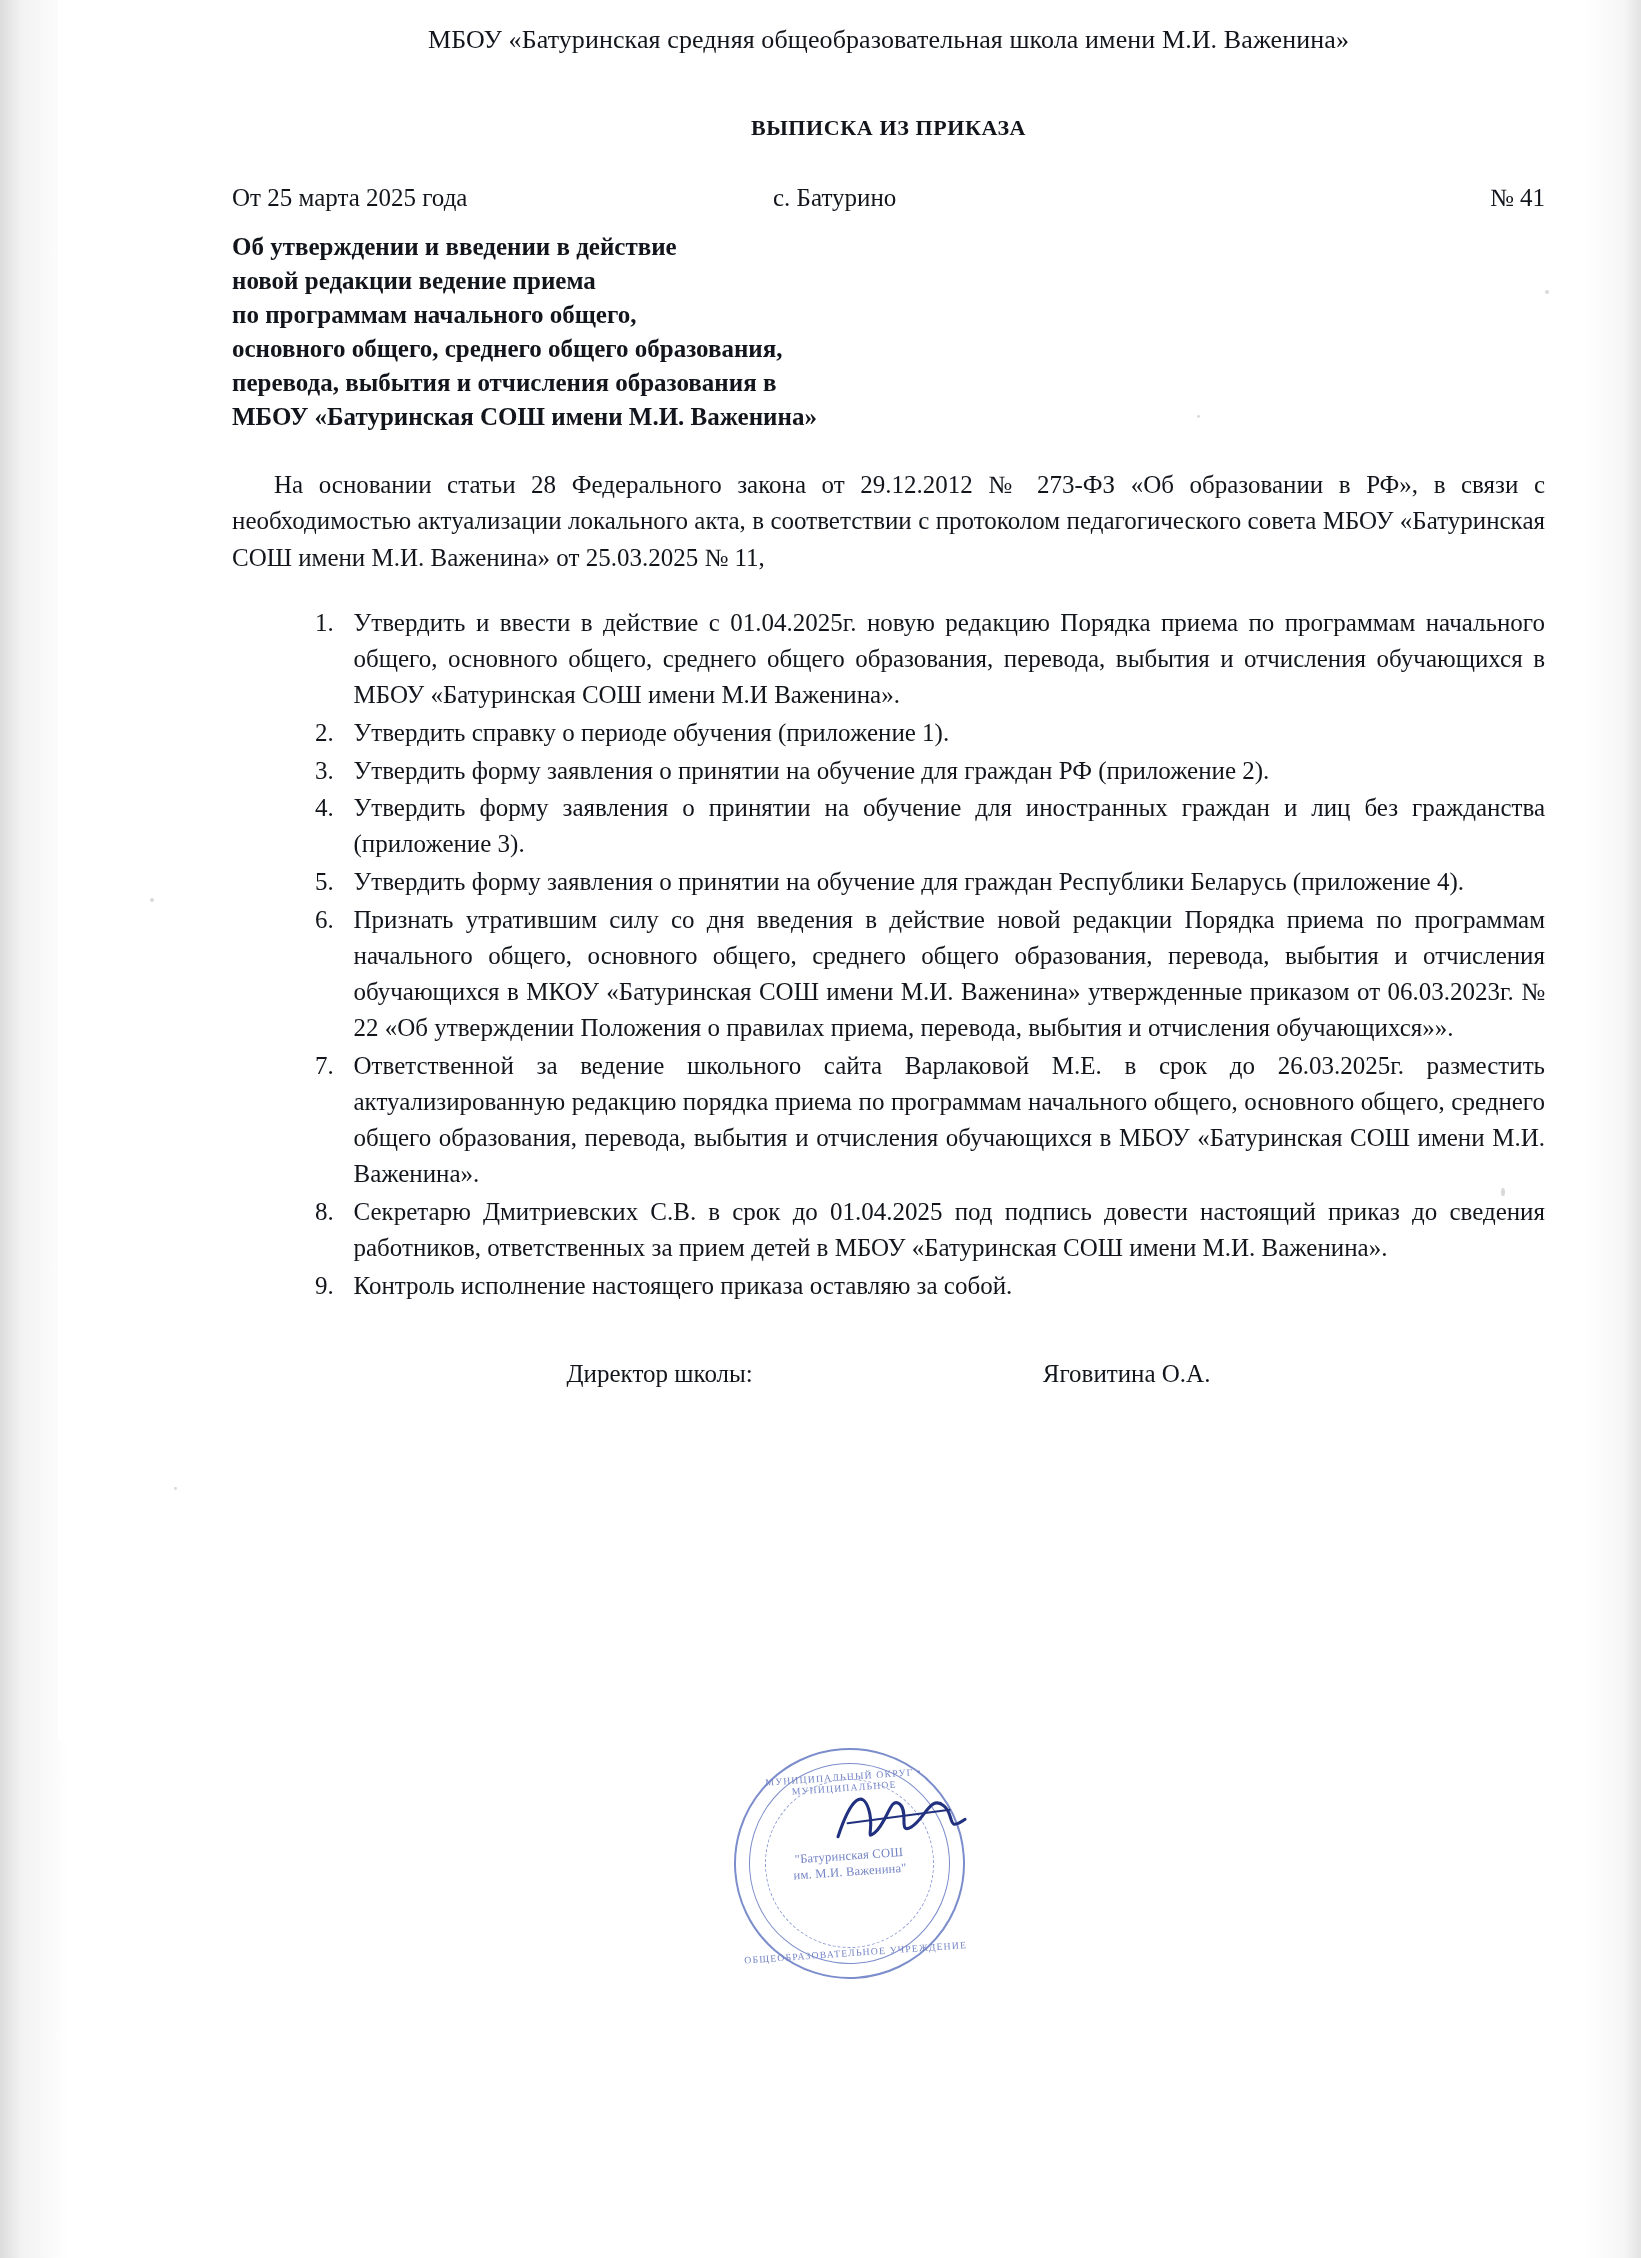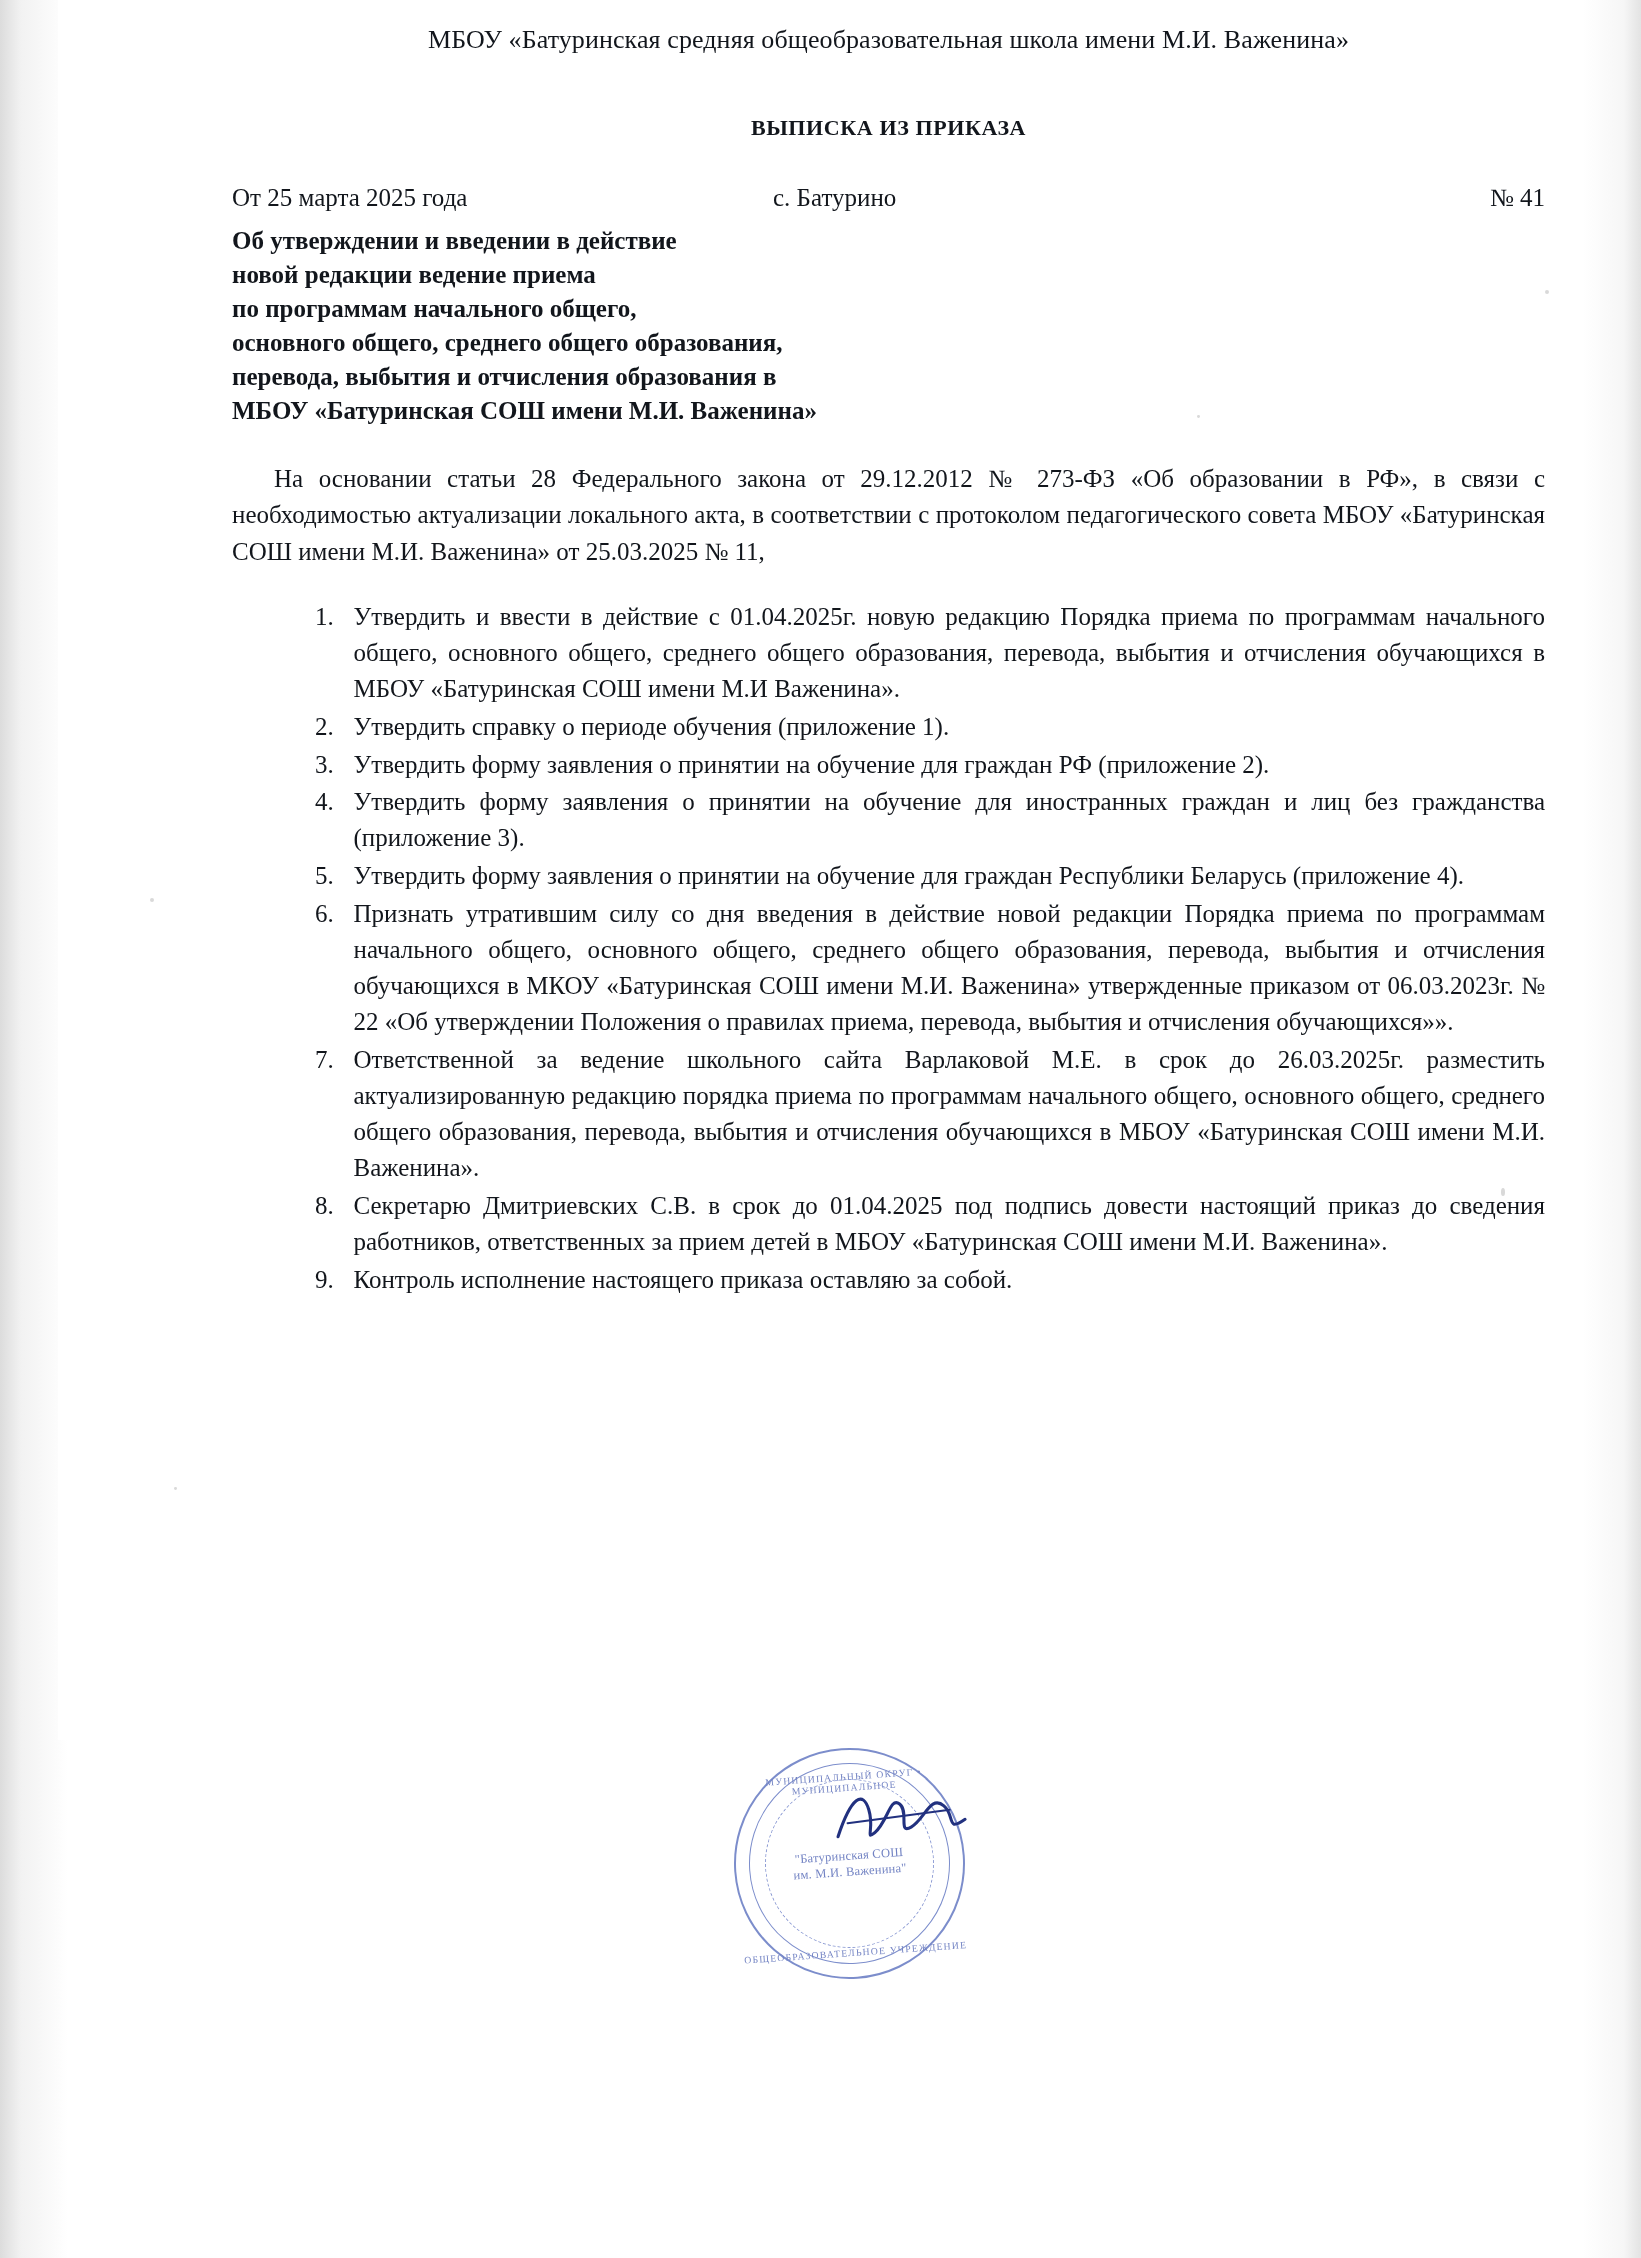--- a/index.html
+++ b/index.html
@@ -57,21 +57,21 @@
     margin-top: 43px;
     display: flex;
     align-items: baseline;
     font-size: 25px;
   }
   .meta-date { width: 415px; text-align: left; }
   .meta-place { flex: 1; text-align: left; padding-left: 126px; }
   .meta-number { width: 154px; text-align: right; }
 
   .subject {
-    margin-top: 12px;
+    margin-top: 18px;
     font-size: 25px;
     font-weight: bold;
     line-height: 1.36;
   }
   .subject div { white-space: nowrap; }
 
   .preamble {
     margin-top: 33px;
     font-size: 25px;
     line-height: 1.45;
@@ -214,20 +214,24 @@
         <li>Утвердить справку о периоде обучения (приложение 1).</li>
         <li>Утвердить форму заявления о принятии на обучение для граждан РФ (приложение 2).</li>
         <li>Утвердить форму заявления о принятии на обучение для иностранных граждан и лиц без гражданства (приложение 3).</li>
         <li>Утвердить форму заявления о принятии на обучение для граждан Республики Беларусь (приложение 4).</li>
         <li>Признать утратившим силу со дня введения в действие новой редакции Порядка приема по программам начального общего, основного общего, среднего общего образования, перевода, выбытия и отчисления обучающихся в МКОУ «Батуринская СОШ имени М.И. Важенина» утвержденные приказом от 06.03.2023г. № 22 «Об утверждении Положения о правилах приема, перевода, выбытия и отчисления обучающихся»».</li>
         <li> Ответственной за ведение школьного сайта Варлаковой М.Е. в срок до 26.03.2025г. разместить актуализированную редакцию порядка приема по программам начального общего, основного общего, среднего общего образования, перевода, выбытия и отчисления обучающихся в МБОУ «Батуринская СОШ имени М.И. Важенина».</li>
         <li>Секретарю Дмитриевских С.В. в срок до 01.04.2025 под подпись довести настоящий приказ до сведения работников, ответственных за прием детей в МБОУ «Батуринская СОШ имени М.И. Важенина».</li>
         <li>Контроль исполнение настоящего приказа оставляю за собой.</li>
       </ol>
 
+      <div class="signature">
+        <div class="sig-role">Директор школы:</div>
+        <div class="sig-name">Яговитина О.А.</div>
+      </div>
 
     </div>
 
     <div class="stamp">
       <div class="stamp-arc top">МУНИЦИПАЛЬНЫЙ ОКРУГ • МУНИЦИПАЛЬНОЕ</div>
       <div class="stamp-center">
         <div>"Батуринская СОШ</div>
         <div>им. М.И. Важенина"</div>
       </div>
       <div class="stamp-arc bottom">ОБЩЕОБРАЗОВАТЕЛЬНОЕ УЧРЕЖДЕНИЕ</div>

